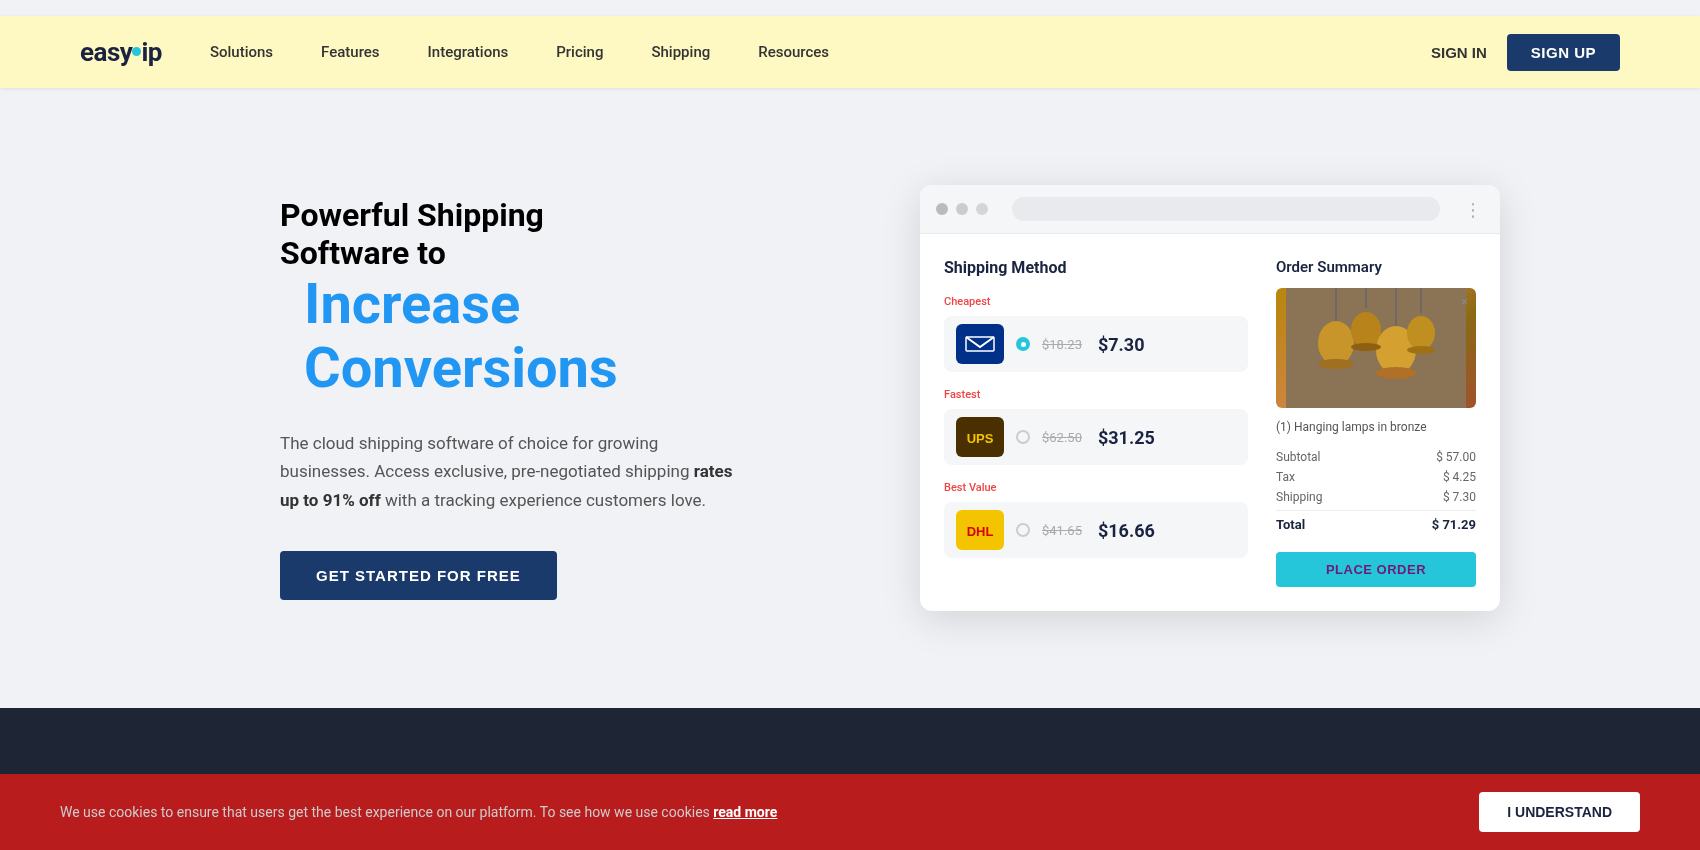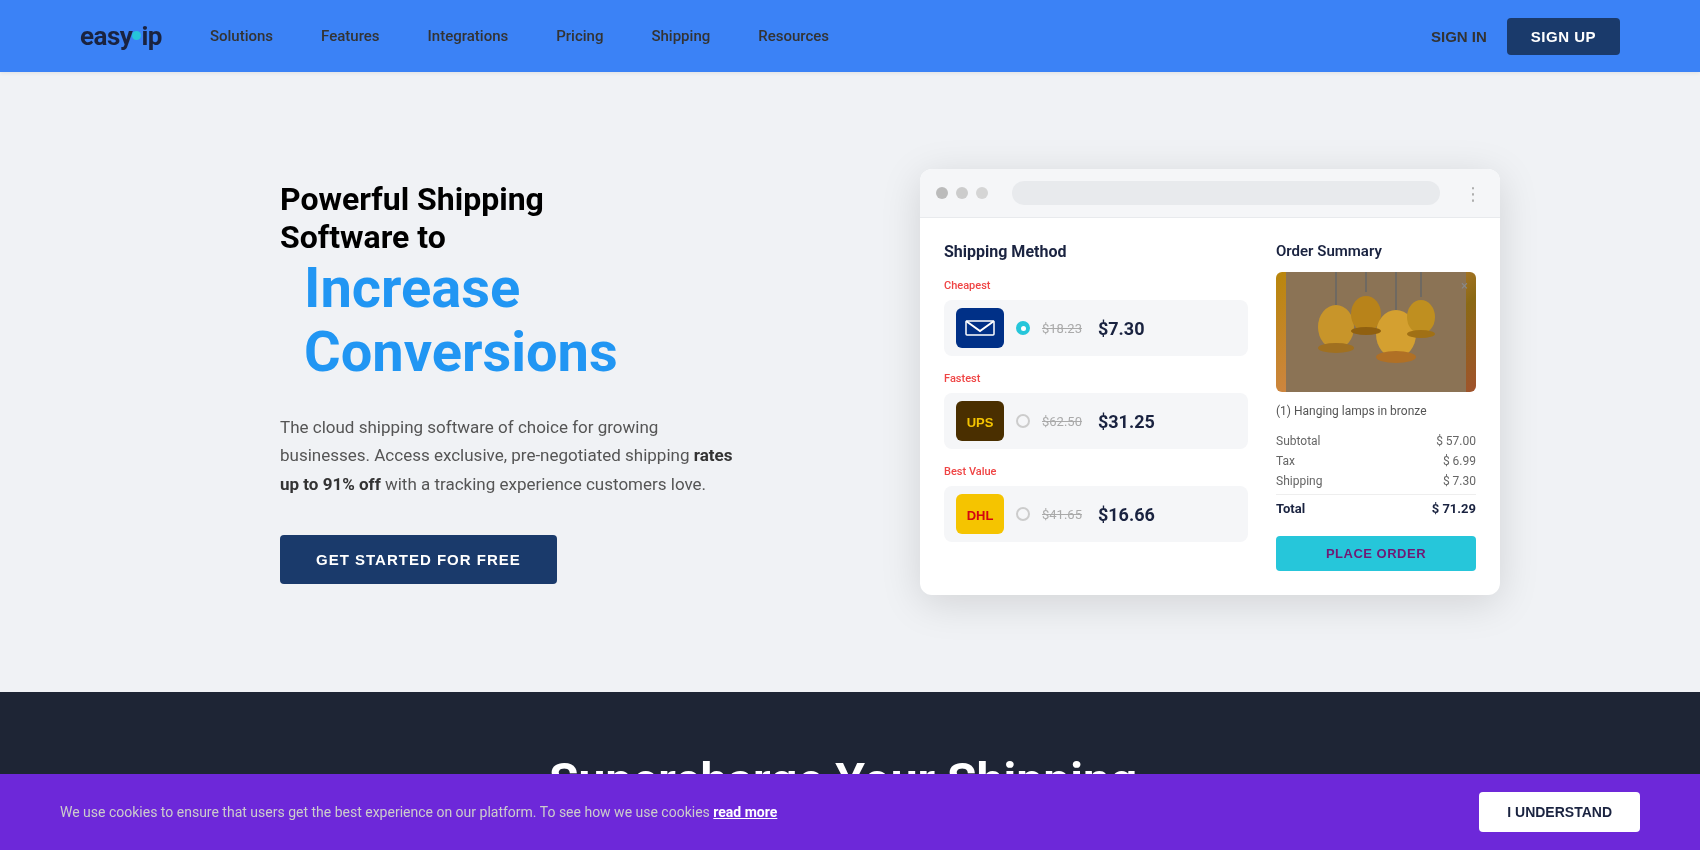--- a/index.html
+++ b/index.html
@@ -1,27 +1,28 @@
 <!DOCTYPE html>
 <html><head>
   <meta charset="utf-8">
   <style>
     * { margin: 0; padding: 0; box-sizing: border-box; }
     body { font-family: -apple-system, BlinkMacSystemFont, 'Segoe UI', Roboto, sans-serif; background: #f0f2f5; width: 1700px; min-height: 850px; overflow-x: hidden; }
 
     
     .navbar {
-      background: #3b82f6;
+      background: #fef9c3;
       display: flex;
       align-items: center;
       padding: 0 80px;
       height: 72px;
       box-shadow: 0 1px 4px rgba(0,0,0,0.08);
       position: relative;
       z-index: 10;
+      margin-top: 16px;
     }
     .logo {
       display: flex; align-items: center; margin-right: 48px;
     }
     .nav-links {
       display: flex; align-items: center; gap: 48px; flex: 1;
     }
     .nav-link {
       font-size: 15px; color: #333; text-decoration: none; font-weight: 500; cursor: pointer;
     }
@@ -146,21 +147,21 @@
       padding: 60px 80px 30px;
       text-align: center;
     }
     .bottom-title {
       font-size: 48px; font-weight: 700; color: #fff;
     }
 
     
     .cookie-banner {
       position: fixed; bottom: 0; left: 0; right: 0;
-      background: #6d28d9;
+      background: #b91c1c;
       padding: 18px 60px;
       display: flex; align-items: center; justify-content: space-between;
       z-index: 100;
     }
     .cookie-text { font-size: 14px; color: #ccc; }
     .cookie-link { color: #fff; font-weight: 700; text-decoration: underline; }
     .cookie-understand {
       background: #fff; color: #1a2340; border: none; border-radius: 4px; padding: 12px 28px; font-size: 14px; font-weight: 700; cursor: pointer; white-space: nowrap; flex-shrink: 0;
     }
 
@@ -298,21 +299,21 @@
               <ellipse cx="135" cy="62" rx="14" ry="4" fill="#a07015"></ellipse>
             </svg>
           </div>
           <div class="product-name">(1) Hanging lamps in bronze</div>
           <div class="summary-line">
             <span>Subtotal</span>
             <span>$ 57.00</span>
           </div>
           <div class="summary-line">
             <span>Tax</span>
-            <span>$ 6.99</span>
+            <span>$ 4.25</span>
           </div>
           <div class="summary-line">
             <span>Shipping</span>
             <span>$ 7.30</span>
           </div>
           <div class="summary-line total">
             <span>Total</span>
             <span>$ 71.29</span>
           </div>
           <button class="place-order-btn">PLACE ORDER</button>

